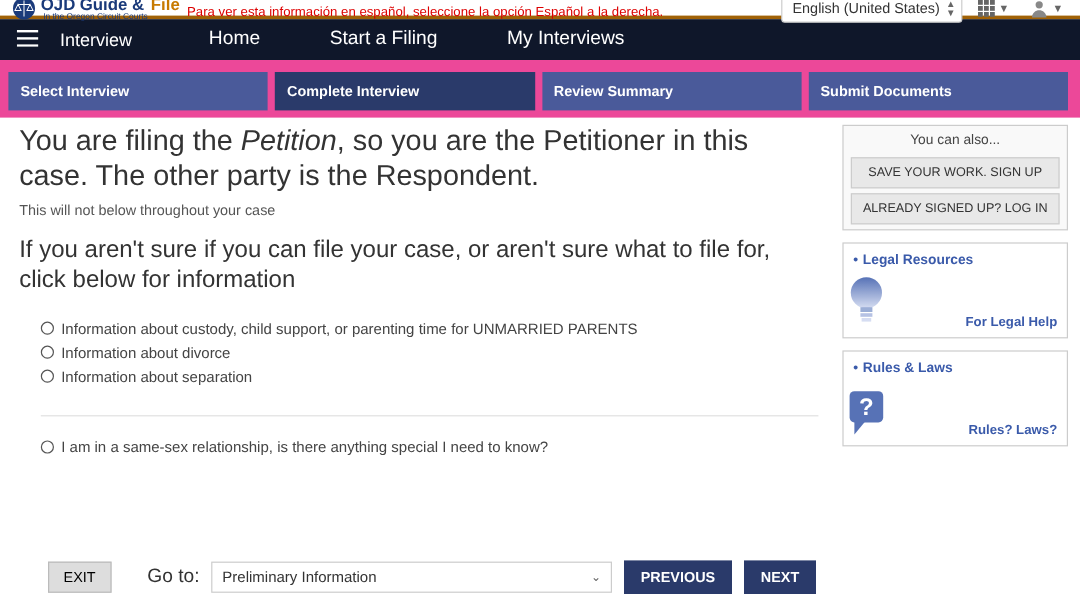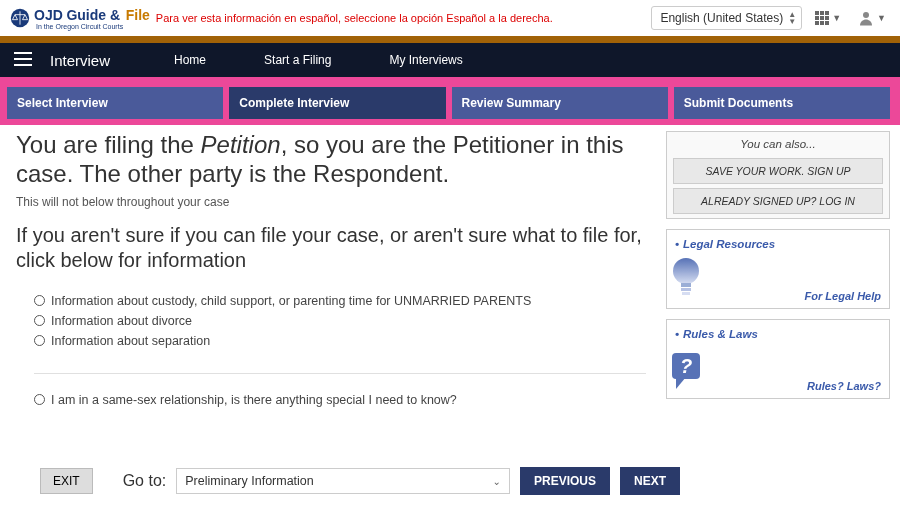--- a/index.html
+++ b/index.html
@@ -1,48 +1,48 @@
 <!DOCTYPE html>
 <html><head>
 <meta charset="utf-8">
 <style>
 * { margin: 0; padding: 0; box-sizing: border-box; }
 body { font-family: Arial, Helvetica, sans-serif; font-size: 13px; color: #333; background: #fff; width: 900px; height: 505px; overflow: hidden; }
 
 
-.topbar { display: flex; align-items: center; padding: 4px 10px; border-bottom: 7px solid #a16207; height: 43px; }
+.topbar { display: flex; padding: 4px 10px; border-bottom: 3px solid #a16207; height: 16px; }
 .logo-wrap { display: flex; align-items: center; gap: 4px; }
 .logo-icon { width: 20px; height: 20px; }
 .logo-text-1 { font-weight: bold; color: #1a3a7a; font-size: 14px; }
 .logo-text-2 { font-weight: bold; color: #1a3a7a; font-size: 14px; }
 .logo-text-3 { font-weight: bold; color: #c77a00; font-size: 14px; margin-left: 2px; }
 .logo-sub { font-size: 7px; color: #1a3a7a; margin-left: 2px; }
 .spanish-note { color: #d00; font-size: 11px; margin-left: 6px; }
 .topbar-right { margin-left: auto; display: flex; align-items: center; gap: 8px; }
 .lang-select { border: 1px solid #ccc; border-radius: 3px; padding: 4px 18px 4px 8px; font-size: 12px; background: #fff; position: relative; }
 .lang-arrows { font-size: 8px; color: #666; position: absolute; right: 5px; top: 4px; line-height: 7px; }
 .grid-btn, .user-btn { display: flex; align-items: center; gap: 2px; padding: 4px; cursor: pointer; }
 .grid-icon, .user-icon { color: #666; }
 .caret { color: #666; font-size: 9px; }
 
 
 .navbar { background: #0f172a; color: #fff; display: flex; align-items: center; height: 34px; padding: 0 10px; gap: 10px; }
 .hamburger { cursor: pointer; padding: 4px; }
 .nav-title { font-size: 15px; margin-right: 30px; margin-left: 4px; }
-.nav-link { color: #fff; font-size: 12px; padding: 0 24px; cursor: pointer; }
+.nav-link { color: #fff; font-size: 16px; padding: 0 24px; cursor: pointer; }
 
 
 .progress-wrap { display: flex; gap: 6px; padding: 10px 10px 6px 7px; background: #ec4899; }
 .progress-tab { flex: 1; background: #4a5a9a; color: #fff; padding: 9px 10px; font-size: 12px; font-weight: bold; cursor: pointer; }
 .progress-tab.active { background: #2a3a6a; }
 
 
 .main { display: flex; gap: 14px; padding: 0 10px 0 10px; height: calc(505px - 32px - 34px - 48px); }
 .content { flex: 1; padding: 6px 6px 0 6px; overflow: hidden; display: flex; flex-direction: column; }
-.sidebar { width: 224px; padding-top: 6px; font-style: italic; }
+.sidebar { width: 188px; padding-top: 6px; }
 
 .heading { font-size: 24px; font-weight: normal; color: #333; line-height: 1.2; margin-bottom: 6px; }
 .heading .italic { font-style: italic; }
 .subnote { font-size: 12px; color: #555; margin-bottom: 14px; }
 .heading2 { font-size: 20px; font-weight: normal; color: #333; line-height: 1.25; margin-bottom: 18px; }
 
 .options { padding-left: 18px; }
 .opt-row { display: flex; align-items: center; gap: 6px; padding: 3px 0; font-size: 12.5px; color: #444; cursor: pointer; }
 .radio { width: 11px; height: 11px; border: 1.5px solid #555; border-radius: 50%; flex-shrink: 0; }
 .divider { border: none; border-top: 1px solid #e0e0e0; margin: 22px 0 16px 0; }

